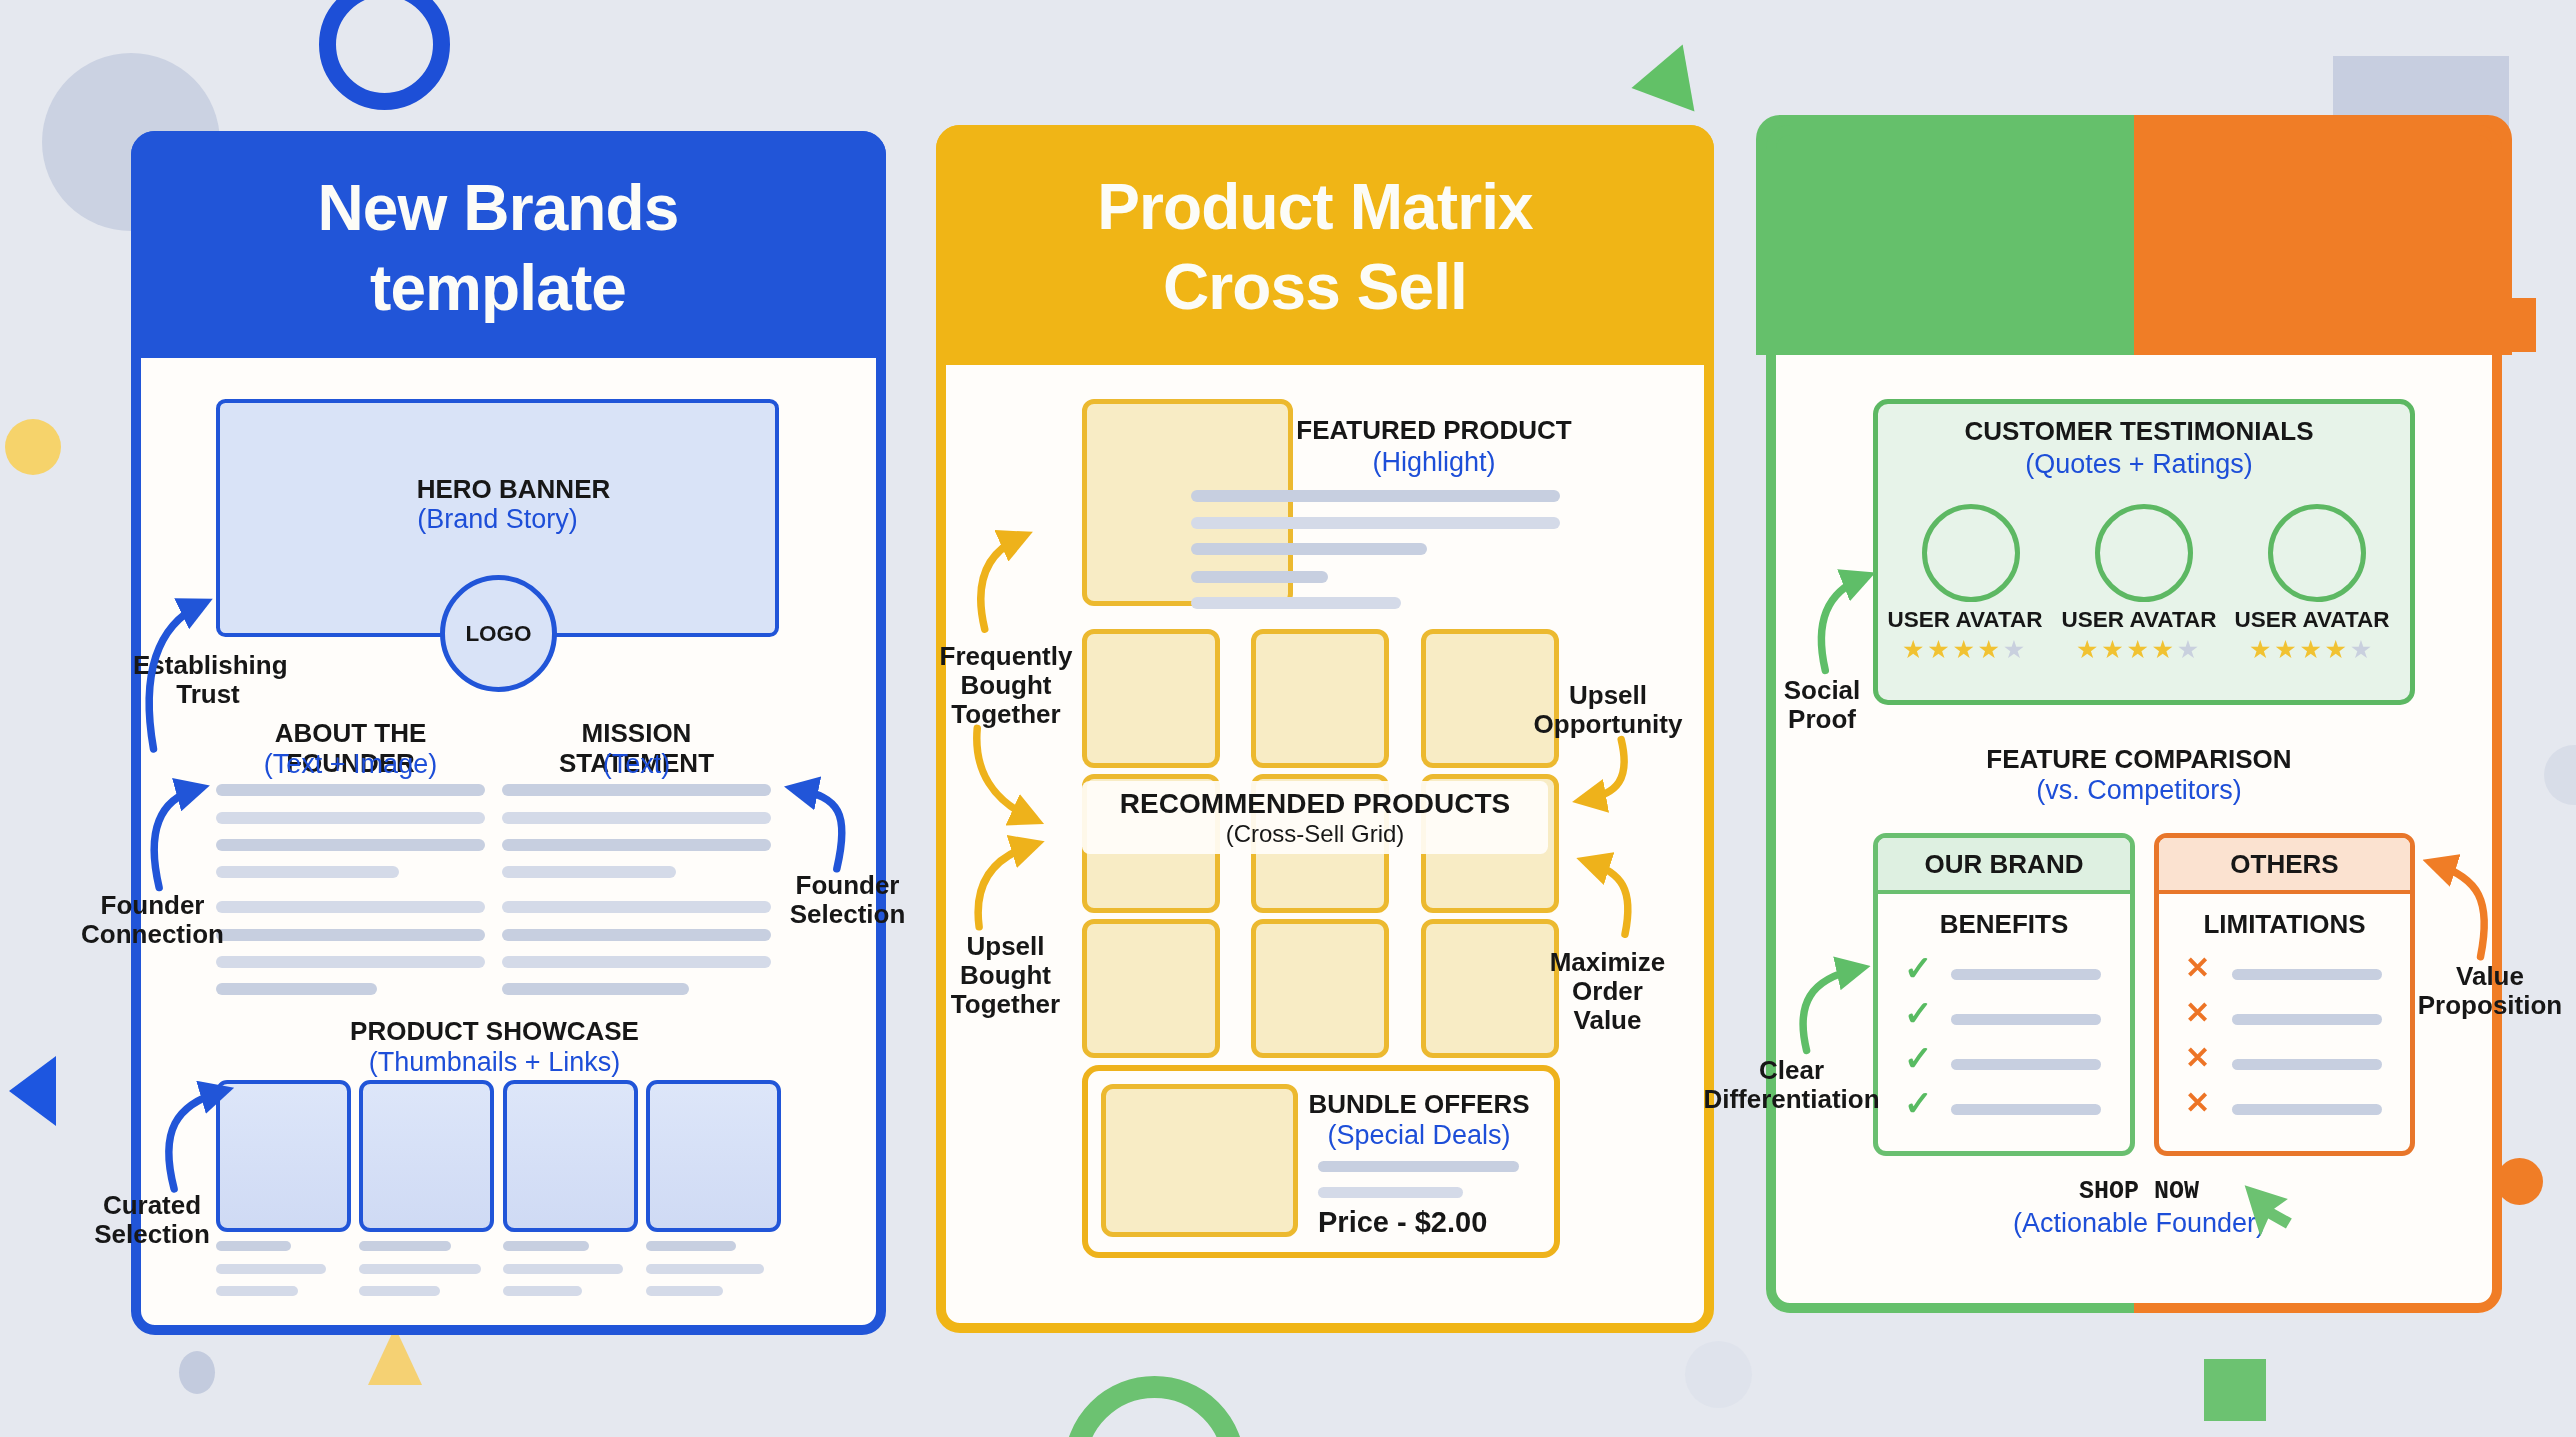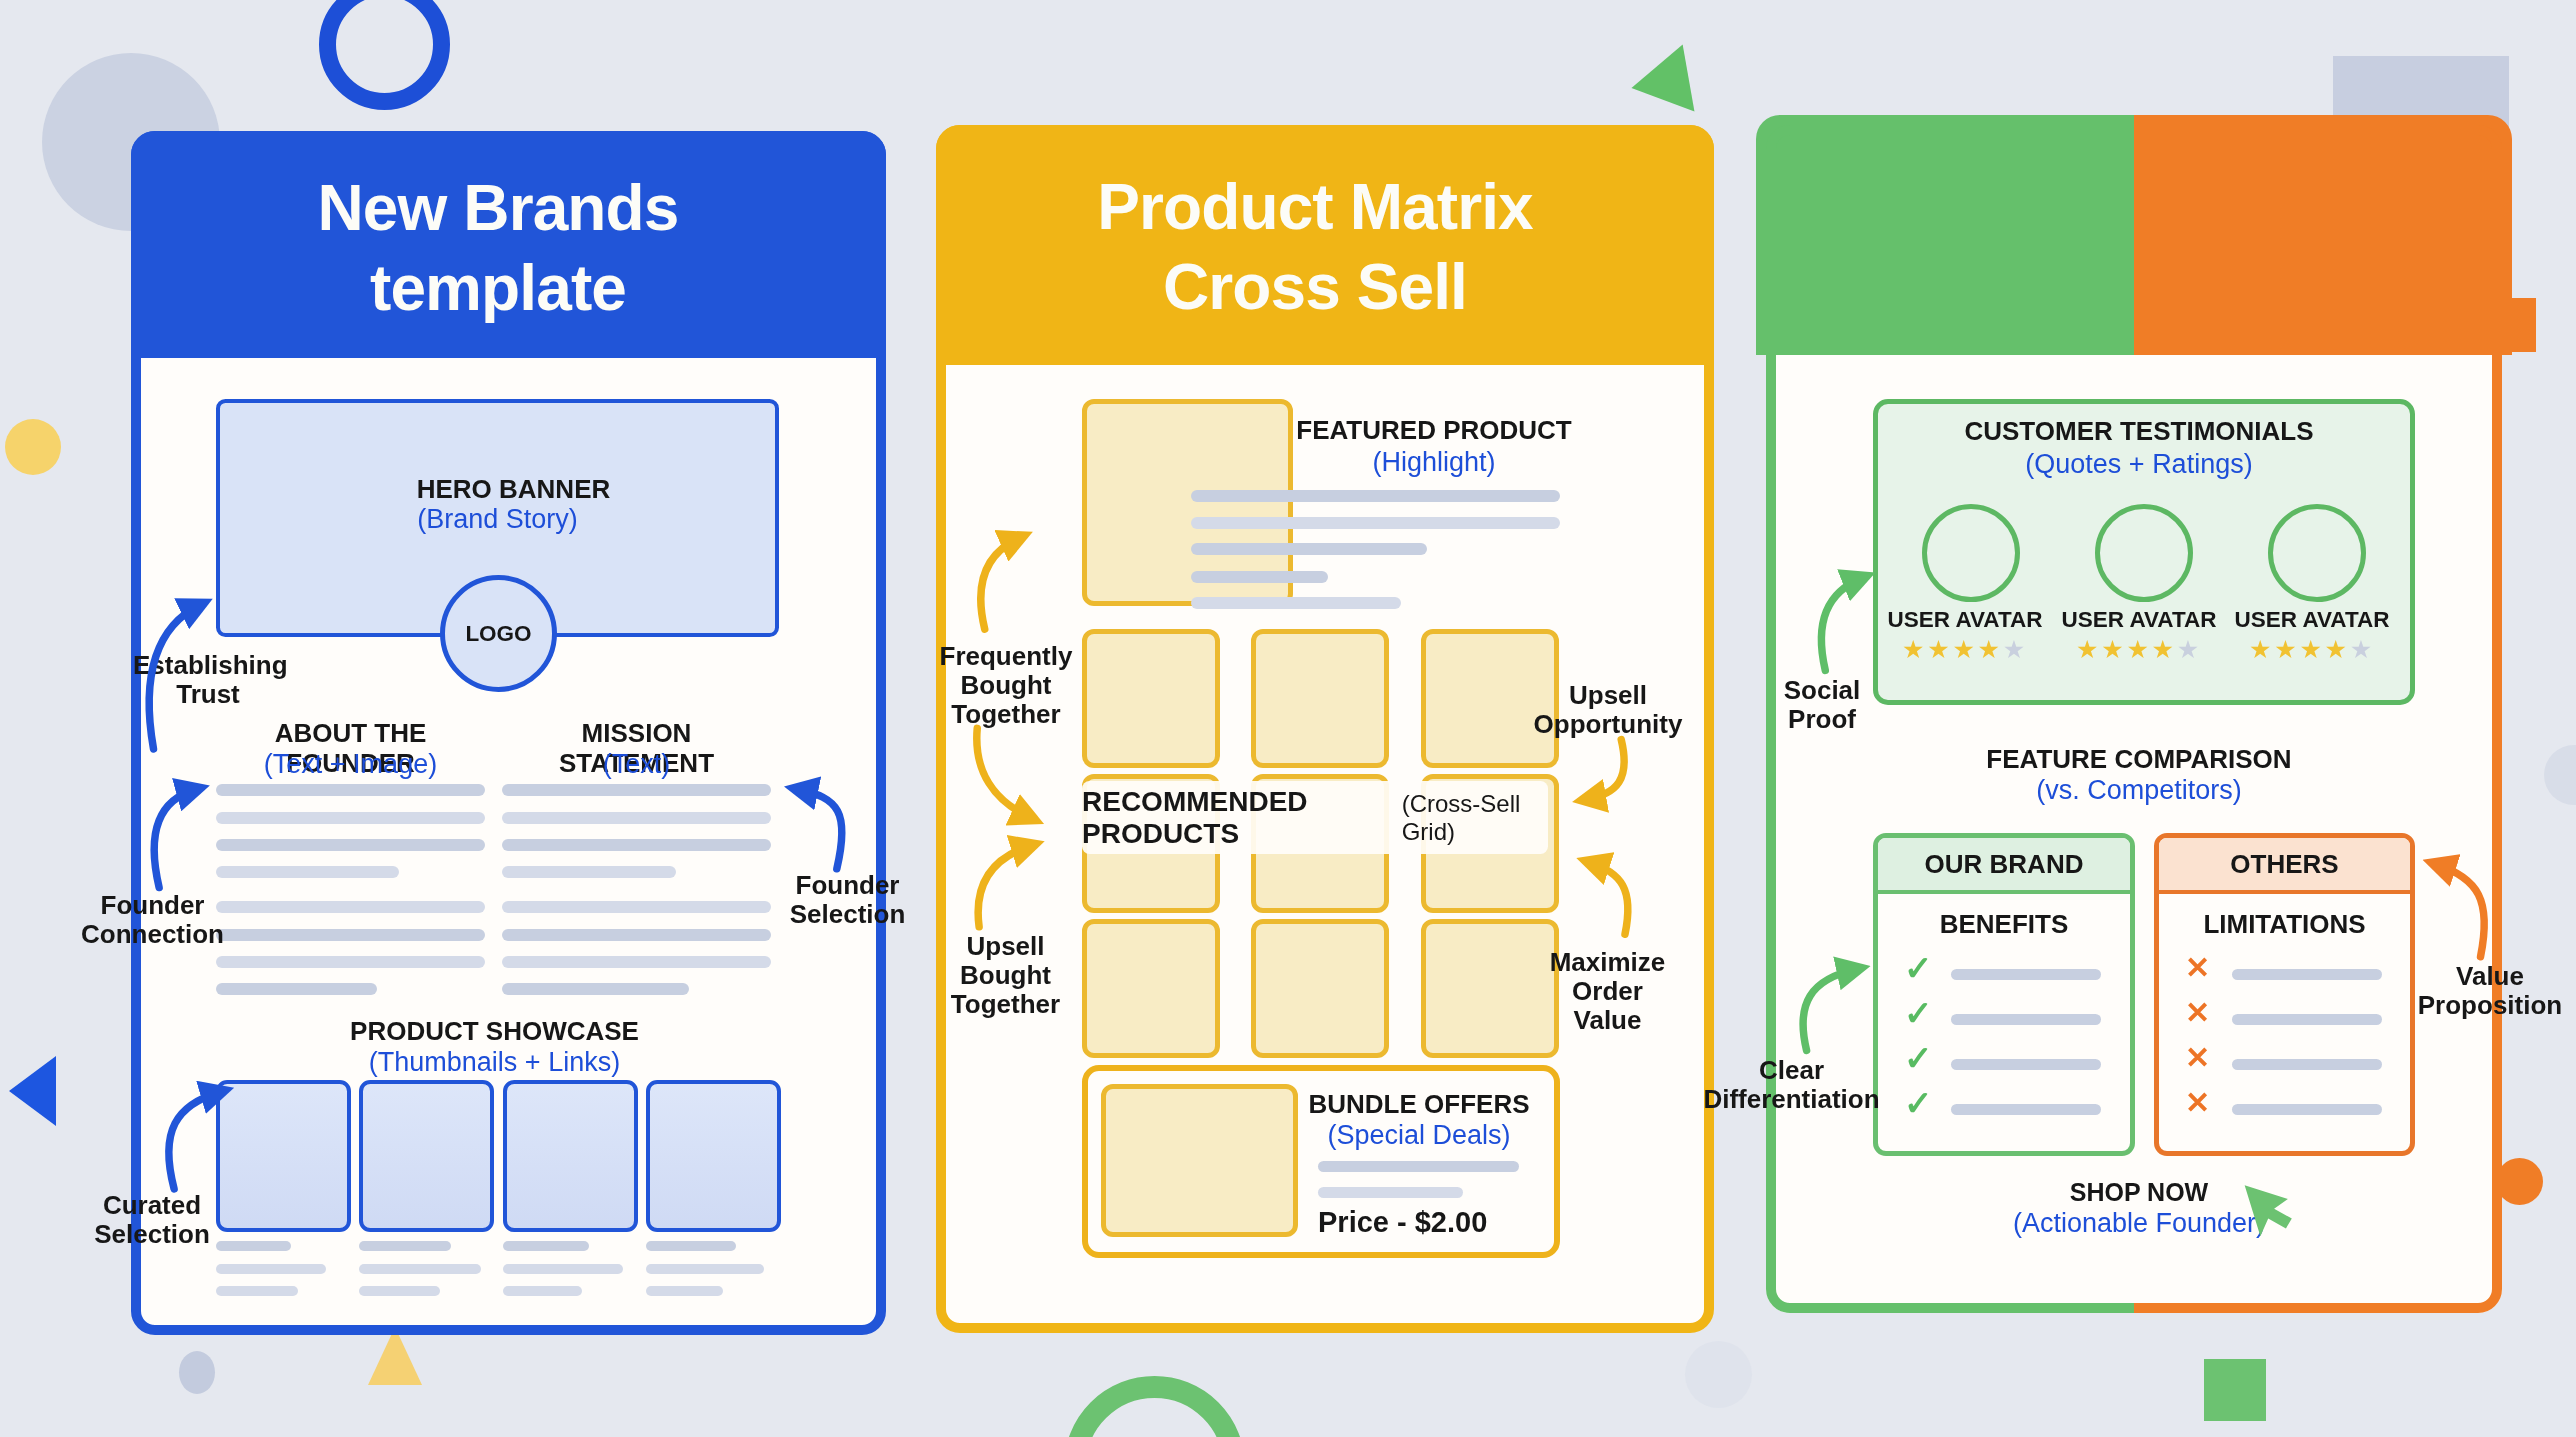--- a/index.html
+++ b/index.html
@@ -140,21 +140,21 @@
 
   <div class="yelbox" style="left:1082px;top:629px;width:128px;height:129px;"></div>
   <div class="yelbox" style="left:1251px;top:629px;width:128px;height:129px;"></div>
   <div class="yelbox" style="left:1421px;top:629px;width:128px;height:129px;"></div>
   <div class="yelbox" style="left:1082px;top:774px;width:128px;height:129px;"></div>
   <div class="yelbox" style="left:1251px;top:774px;width:128px;height:129px;"></div>
   <div class="yelbox" style="left:1421px;top:774px;width:128px;height:129px;"></div>
   <div class="yelbox" style="left:1082px;top:919px;width:128px;height:129px;"></div>
   <div class="yelbox" style="left:1251px;top:919px;width:128px;height:129px;"></div>
   <div class="yelbox" style="left:1421px;top:919px;width:128px;height:129px;"></div>
-  <div class="abs" style="left:1082px;top:781px;width:466px;height:73px;background:rgba(255,253,250,0.92);border-radius:7.5px;display:flex;flex-direction:row;align-items:center;justify-content:center;z-index:3;">
+  <div class="abs" style="left:1082px;top:781px;width:466px;height:73px;background:rgba(255,253,250,0.92);border-radius:7.5px;display:flex;flex-direction:column;align-items:center;justify-content:center;z-index:3;">
     <div style="font-size:28px;font-weight:700;">RECOMMENDED PRODUCTS</div>
     <div style="font-size:24px;font-weight:500;">(Cross-Sell Grid)</div>
   </div>
 
   <div class="annot" style="left:936px;top:642px;width:140px;">Frequently Bought Together</div>
   <div class="annot" style="left:1531px;top:681px;width:154px;">Upsell Opportunity</div>
   <div class="annot" style="left:947px;top:932px;width:117px;">Upsell Bought Together</div>
   <div class="annot" style="left:1535px;top:941px;width:145px;margin-top:7px;">Maximize Order Value</div>
 
   <div class="abs" style="left:1082px;top:1065px;width:466px;height:181px;background:#fffdfa;border:6.6px solid #eeb21b;border-radius:17px;"></div>
@@ -217,21 +217,21 @@
     <span class="icon-x" style="position:absolute;left:26px;top:247px;"></span>
     <div class="gline" style="left:73px;top:131px;width:150px;height:11.2px;"></div>
     <div class="gline" style="left:73px;top:176px;width:150px;height:11.2px;"></div>
     <div class="gline" style="left:73px;top:221px;width:150px;height:11.2px;"></div>
     <div class="gline" style="left:73px;top:266px;width:150px;height:11.2px;"></div>
   </div>
 
   <div class="annot" style="left:1698px;top:1056px;width:187px;">Clear Differentiation</div>
   <div class="annot" style="left:2408px;top:962px;width:164px;">Value Proposition</div>
 
-  <div class="abs h-title" style="left:1873px;top:1178px;width:532px;font-size:25px;">SHOP NOW</div>
+  <div class="abs h-title" style="left:1873px;top:1178px;width:532px;font-size:25px;font-family:Liberation Mono, monospace;">SHOP NOW</div>
   <div class="abs h-sub" style="left:1873px;top:1208px;width:532px;">(Actionable Founder)</div>
 
   <svg class="overlay" width="2576" height="1438" viewBox="0 0 2752 1536">
     <defs>
       <marker id="mblue" viewBox="0 0 10 10" refX="6" refY="5" markerWidth="4.6" markerHeight="4.6" orient="auto-start-reverse">
         <path d="M0,0 L10,5 L0,10 z" fill="#2155d8"></path>
         </marker>
       <marker id="myel" viewBox="0 0 10 10" refX="6" refY="5" markerWidth="4.6" markerHeight="4.6" orient="auto-start-reverse">
         <path d="M0,0 L10,5 L0,10 z" fill="#eeb21b"></path>
         </marker>

